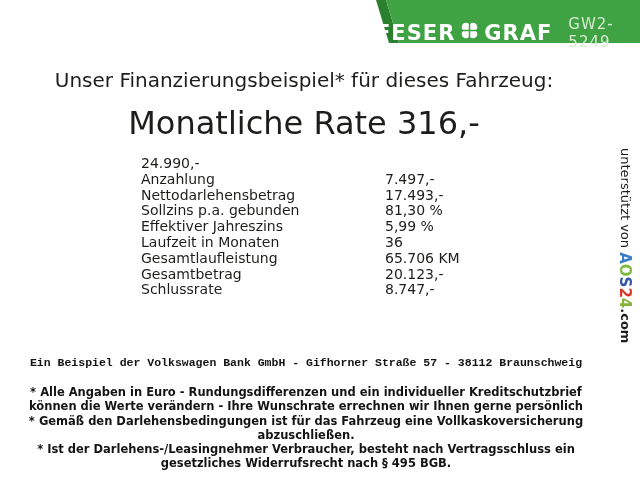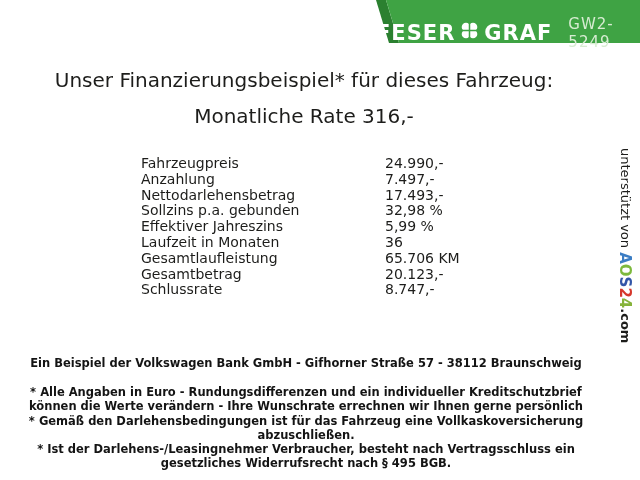--- a/index.html
+++ b/index.html
@@ -15,31 +15,31 @@
   .banner-main{position:absolute;inset:0;background:#3fa344;
     clip-path:polygon(10px 0,100% 0,100% 100%,23px 100%);}
   .banner-content{position:absolute;top:11px;right:13px;height:100%;
     display:flex;align-items:center;}
   .brand-word{color:#ffffff;font-weight:bold;font-size:21px;letter-spacing:1px;}
   .clover{margin:0 5px;display:block;}
   .vehicle-code{color:#d7ecd2;font-size:15px;letter-spacing:1px;margin-left:16px;}
   
   .title-block{position:absolute;top:56px;left:0;width:608px;text-align:center;}
   .title-line1{font-size:20px;font-weight:400;margin:12px;}
-  .title-line2{font-size:20px;font-weight:400;margin:2px 0 0 0;}
+  .title-line2{font-size:32px;font-weight:400;margin:2px 0 0 0;}
   
   .finance-table{position:absolute;top:156px;left:141px;font-size:14px;line-height:15.8px;}
   .frow{display:flex;}
   .flabel{width:244px;}
   .fvalue{white-space:nowrap;}
   
   .footer{position:absolute;top:356px;left:0;width:612px;text-align:center;
     font-size:11.5px;font-weight:bold;line-height:14.2px;color:#141414;}
   .footer p{margin:0 auto;max-width:592px;}
-  .footer .bank-line{margin-bottom:15px;}
+  .footer .bank-line{margin-bottom:15px;font-family:Liberation Mono, monospace;}
   
   .sidebar{position:absolute;top:148px;right:6px;
     writing-mode:vertical-rl;font-size:13px;color:#1d1d1b;white-space:nowrap;}
   .sidebar .aos{font-weight:bold;font-size:15px;}
   .sidebar .tld{font-weight:bold;}
 </style>
 </head>
 <body>
 
 <div class="banner">
@@ -67,37 +67,36 @@
 </div>
 
 <div class="title-block">
   <p class="title-line1">Unser Finanzierungsbeispiel* für dieses Fahrzeug:</p>
   <p class="title-line2">Monatliche Rate 316,-</p>
 </div>
 
 <div class="finance-table">
 
     <div class="frow">
-      <span class="flabel">Fahrzeugpreis</span>
       <span class="fvalue">24.990,-</span>
     </div>
 
     <div class="frow">
       <span class="flabel">Anzahlung</span>
       <span class="fvalue">7.497,-</span>
     </div>
 
     <div class="frow">
       <span class="flabel">Nettodarlehensbetrag</span>
       <span class="fvalue">17.493,-</span>
     </div>
 
     <div class="frow">
       <span class="flabel">Sollzins p.a. gebunden</span>
-      <span class="fvalue">32,98 %</span>
+      <span class="fvalue">81,30 %</span>
     </div>
 
     <div class="frow">
       <span class="flabel">Effektiver Jahreszins</span>
       <span class="fvalue">5,99 %</span>
     </div>
 
     <div class="frow">
       <span class="flabel">Laufzeit in Monaten</span>
       <span class="fvalue">36</span>

